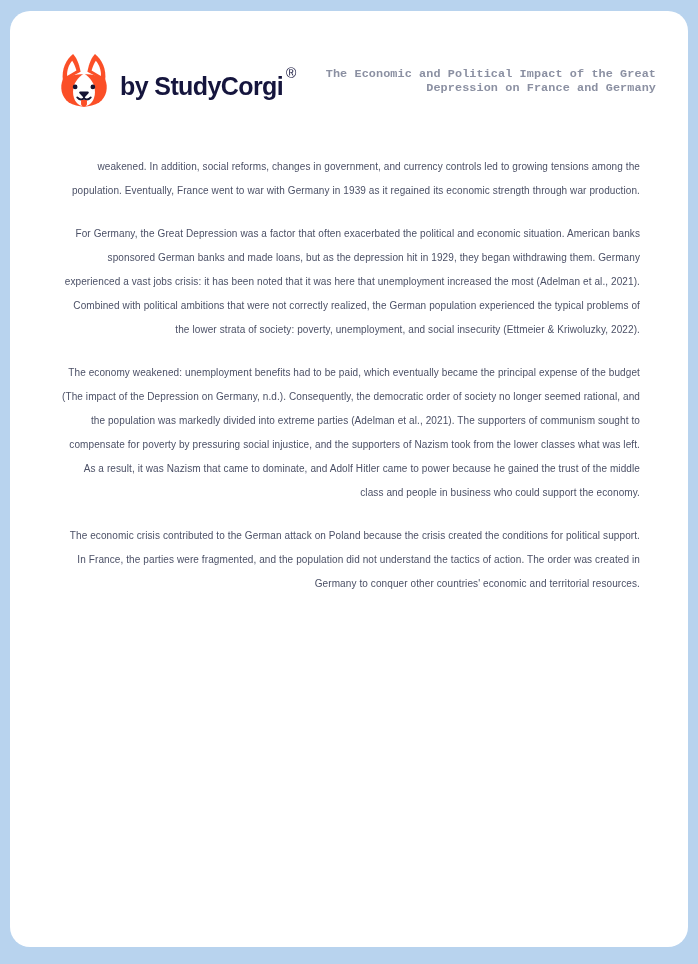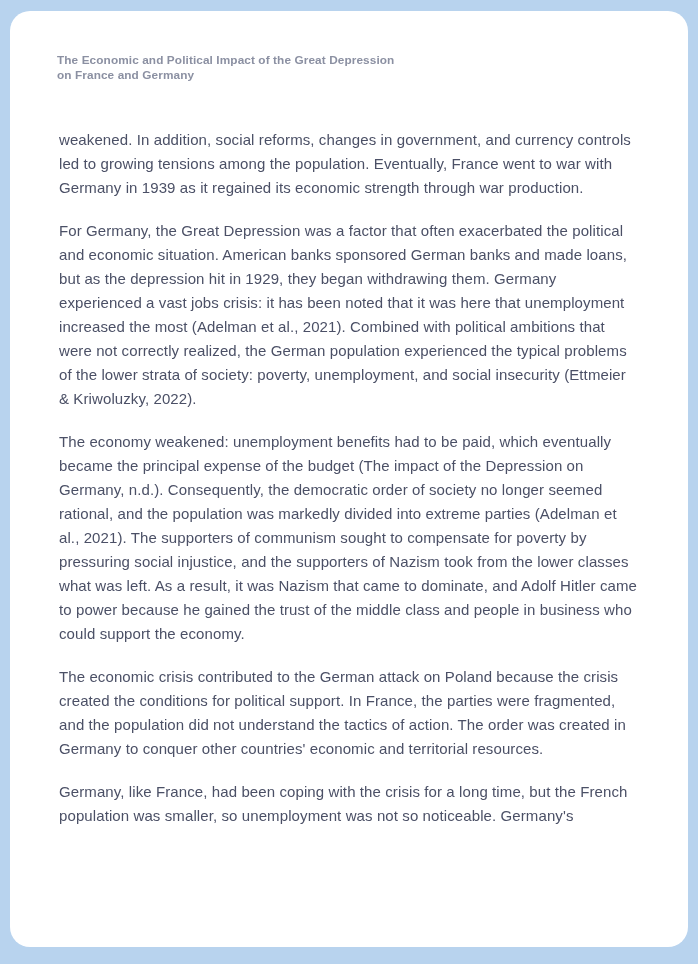--- a/index.html
+++ b/index.html
@@ -48,70 +48,91 @@
   .reg-mark {
     font-size: 14px;
     color: #15153d;
     position: relative;
     top: -8px;
     margin-left: 3px;
     font-weight: normal;
   }
   .doc-meta {
     width: 348px;
+    text-align: right;
+    font-family: Liberation Mono, monospace;
   }
   .doc-title {
     color: #8b90a2;
     font-weight: bold;
     font-size: 11.8px;
     line-height: 14.5px;
     letter-spacing: 0.1px;
   }
   .doc-url {
     color: #8b90a2;
     font-size: 11.8px;
     line-height: 14px;
     margin-top: 4px;
     letter-spacing: 0.1px;
     word-break: break-all;
   }
   .content {
     padding: 46px 48px 0 49px;
   }
   .content p {
-    font-size: 15px;
+    font-size: 10px;
     line-height: 24px;
     color: #4b5066;
     letter-spacing: 0.1px;
     margin-bottom: 19px;
-    text-align: left;
+    text-align: right;
   }
   .content h2 {
     font-size: 19px;
     line-height: 27px;
     color: #2f3257;
     letter-spacing: -0.2px;
     margin: 23px 0 18px 0;
     font-weight: bold;
   }
 </style>
 </head>
 <body>
 
 <div class="page">
   <div class="card">
 
     <header class="header">
+      <div class="brand">
+        <span class="corgi">
+          <svg width="54" height="56" viewBox="0 0 64 66" xmlns="http://www.w3.org/2000/svg">
+            <path d="M19 1 C11 7 5 19 7 33 L28 22 C26 12 23 5 19 1 Z" fill="#fb4f27"></path>
+            <path d="M45 1 C53 7 59 19 57 33 L36 22 C38 12 41 5 45 1 Z" fill="#fb4f27"></path>
+            <path d="M18 9 C14 14 11.5 20 12 27 L23 20.5 C21.5 15.5 20 12 18 9 Z" fill="#ffffff"></path>
+            <path d="M46 9 C50 14 52.5 20 52 27 L41 20.5 C42.5 15.5 44 12 46 9 Z" fill="#ffffff"></path>
+            <path d="M7 31 C15 23 49 23 57 31 C61 40 59 52 50 58.5 C39 65 25 65 14 58.5 C5 52 3 40 7 31 Z" fill="#fb4f27"></path>
+            <path d="M32 24 C39 28 45 36 45 46 C45 56 39 63 32 63 C25 63 19 56 19 46 C19 36 25 28 32 24 Z" fill="#ffffff"></path>
+            <circle cx="21.5" cy="40" r="2.8" fill="#141432"></circle>
+            <circle cx="42.5" cy="40" r="2.8" fill="#141432"></circle>
+            <path d="M27.5 45.5 L36.5 45.5 C37.6 45.5 38.1 46.6 37.4 47.4 L33.5 51.6 C32.7 52.5 31.3 52.5 30.5 51.6 L26.6 47.4 C25.9 46.6 26.4 45.5 27.5 45.5 Z" fill="#141432"></path>
+            <path d="M32 51 L32 53.5" stroke="#141432" stroke-width="2" stroke-linecap="round" fill="none"></path>
+            <path d="M24 52.5 Q28 57 32 53.5 Q36 57 40 52.5" stroke="#141432" stroke-width="2.2" fill="none" stroke-linecap="round"></path>
+            <path d="M28.5 55.5 L35.5 55.5 L35.5 60 C35.5 62 34 63.5 32 63.5 C30 63.5 28.5 62 28.5 60 Z" fill="#fb4f27"></path>
+          </svg>
+        </span>
+        <span class="brand-text">by StudyCorgi</span>
+        <span class="reg-mark">®</span>
+      </div>
       <div class="doc-meta">
         <div class="doc-title">The Economic and Political Impact of the Great Depression on France and Germany</div>
       </div>
     </header>
 
     <main class="content">
       <p>weakened. In addition, social reforms, changes in government, and currency controls led to growing tensions among the population. Eventually, France went to war with Germany in 1939 as it regained its economic strength through war production.</p>
       <p>For Germany, the Great Depression was a factor that often exacerbated the political and economic situation. American banks sponsored German banks and made loans, but as the depression hit in 1929, they began withdrawing them. Germany experienced a vast jobs crisis: it has been noted that it was here that unemployment increased the most (Adelman et al., 2021). Combined with political ambitions that were not correctly realized, the German population experienced the typical problems of the lower strata of society: poverty, unemployment, and social insecurity (Ettmeier &amp; Kriwoluzky, 2022).</p>
       <p>The economy weakened: unemployment benefits had to be paid, which eventually became the principal expense of the budget (The impact of the Depression on Germany, n.d.). Consequently, the democratic order of society no longer seemed rational, and the population was markedly divided into extreme parties (Adelman et al., 2021). The supporters of communism sought to compensate for poverty by pressuring social injustice, and the supporters of Nazism took from the lower classes what was left. As a result, it was Nazism that came to dominate, and Adolf Hitler came to power because he gained the trust of the middle class and people in business who could support the economy.</p>
       <p>The economic crisis contributed to the German attack on Poland because the crisis created the conditions for political support. In France, the parties were fragmented, and the population did not understand the tactics of action. The order was created in Germany to conquer other countries' economic and territorial resources.</p>
-      <p>Germany, like France, had been coping with the crisis for a long time, but the French population was smaller, so unemployment was not so noticeable. Germany's</p>
     </main>
 
   </div>
 </div>
 
 </body></html>

